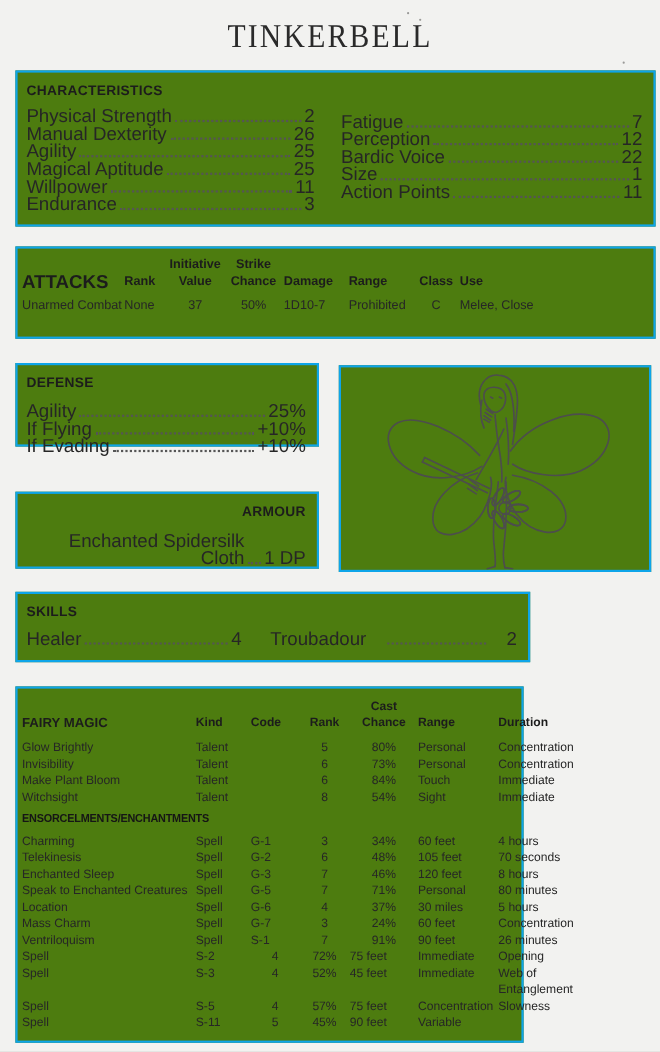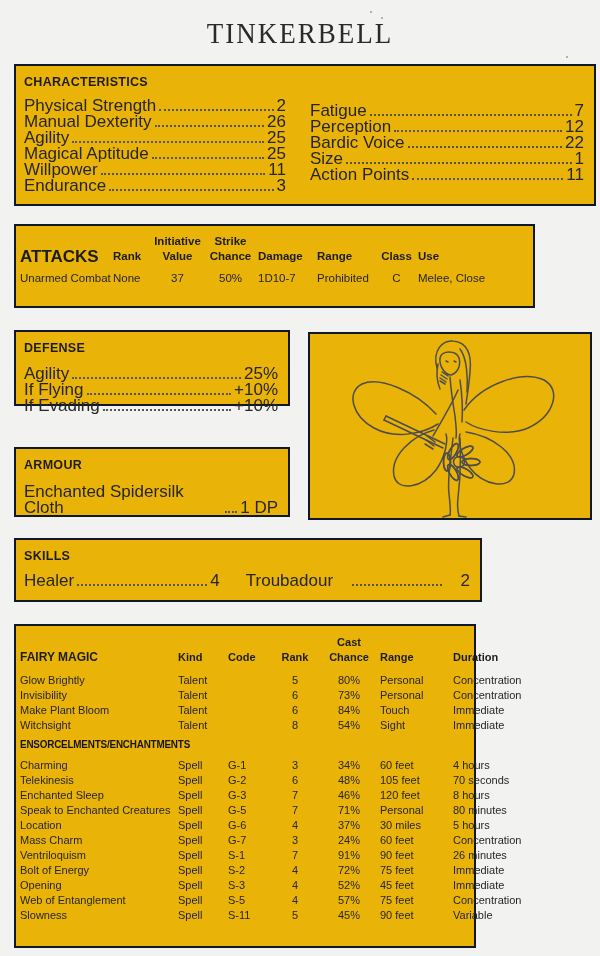--- a/index.html
+++ b/index.html
@@ -9,21 +9,21 @@
     font-family:"Liberation Sans", sans-serif; color:#222;
   }
   .title {
     position:absolute; top:18px; left:0; width:100%;
     text-align:center; font-family:"Liberation Serif", serif;
     font-size:27px; letter-spacing:2px; color:#2a2a2a;
     transform:scaleY(1.12);
   }
   .box {
     position:absolute; box-sizing:border-box;
-    border:2px solid #0f172a; background:#eab308;
+    border:2px solid #0ea5e9; background:#4d7c0f;
   }
   .heading { font-weight:bold; font-size:12.5px; letter-spacing:.3px; color:#1c1c1c; }
   .pad { padding:9px 10px 0 8px; }
   
   .leader-row { display:flex; align-items:flex-end; font-size:17px; line-height:16px; color:#262626; }
   .leader-row .dots { flex:1; border-bottom:2px dotted #555; margin:0 3px 3px 3px; min-width:12px; }
   .leader-row .val { white-space:nowrap; }
   
   .char-cols { display:flex; margin-top:9px; }
   .char-col-left { width:262px; }
@@ -122,21 +122,21 @@
           </div>
         <div class="leader-row">
             <span>Action Points</span>
             <span class="dots"></span>
             <span class="val">11</span>
           </div>
       </div>
     </div>
   </div>
 
-  <div class="box" style="left:14px;top:224px;width:521px;height:84px;">
+  <div class="box" style="left:14px;top:224px;width:582px;height:84px;">
     <div class="attacks-grid">
       <span></span>
         <span></span>
       <span class="hd c">Initiative</span>
       <span class="hd c">Strike</span>
       <span></span>
         <span></span>
         <span></span>
         <span></span>
 
@@ -176,21 +176,21 @@
           <span class="val">+10%</span>
         </div>
       <div class="leader-row">
           <span>If Evading</span>
           <span class="dots"></span>
           <span class="val">+10%</span>
         </div>
     </div>
   </div>
 
-  <div class="box pad" style="left:14px;top:447px;width:276px;height:70px;">
+  <div class="box pad" style="left:14px;top:447px;width:276px;height:70px;text-align:right;">
     <div class="heading">ARMOUR</div>
     <div style="margin-top:12px;">
       <div class="leader-row">
           <span>Enchanted Spidersilk Cloth</span>
           <span class="dots"></span>
           <span class="val">1 DP</span>
         </div>
     </div>
   </div>
 
@@ -369,21 +369,20 @@
       <span>Concentration</span>
 
       <span>Ventriloquism</span>
       <span>Spell</span>
       <span>S-1</span>
       <span class="c">7</span>
       <span class="c">91%</span>
       <span>90 feet</span>
       <span>26 minutes</span>
 
-      <span>Bolt of Energy</span>
       <span>Spell</span>
       <span>S-2</span>
       <span class="c">4</span>
       <span class="c">72%</span>
       <span>75 feet</span>
       <span>Immediate</span>
 
       <span>Opening</span>
       <span>Spell</span>
       <span>S-3</span>

